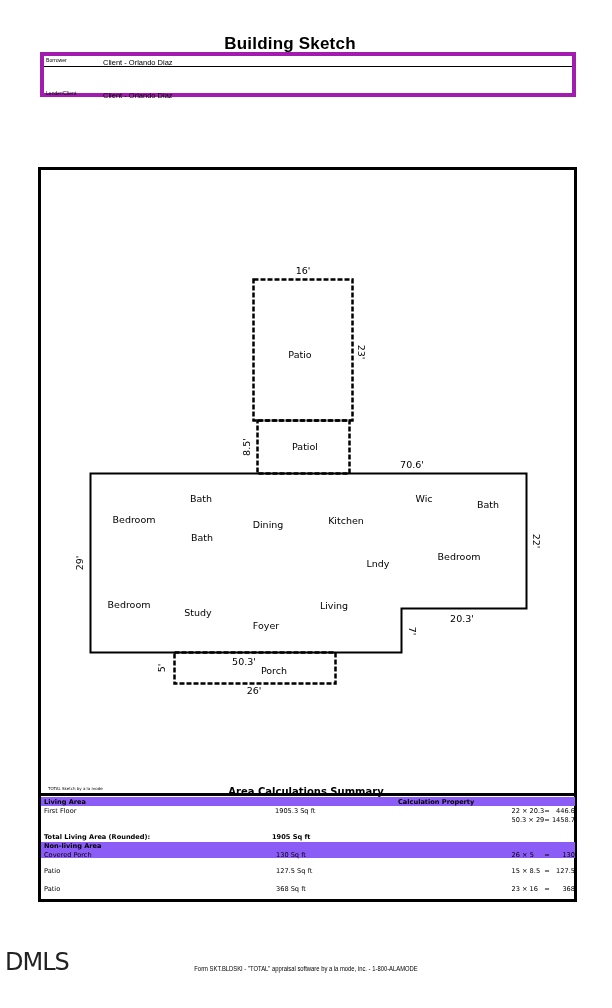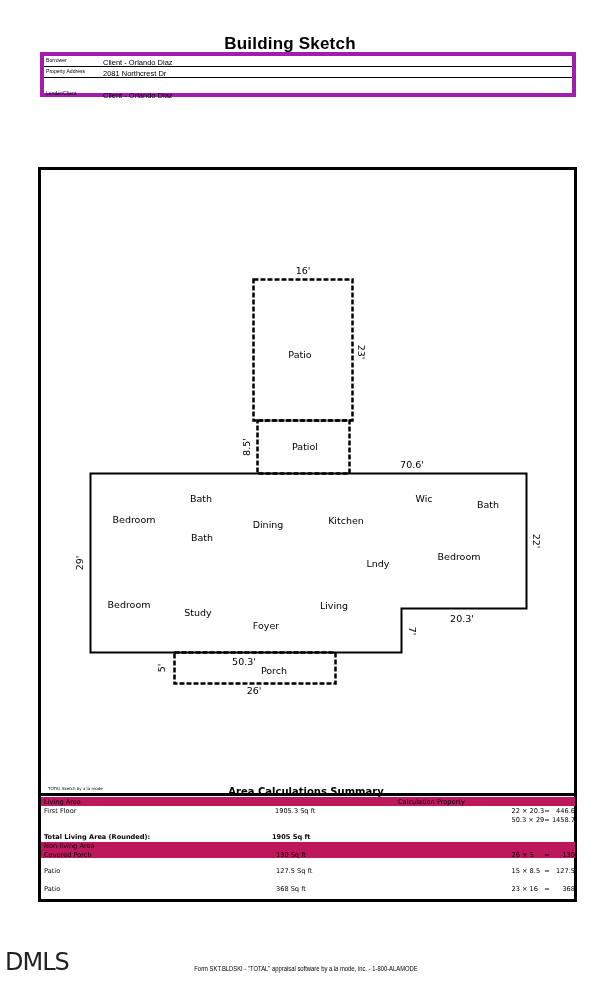--- a/index.html
+++ b/index.html
@@ -7,38 +7,34 @@
   .title { position:absolute; left:0; width:484px; top:34px; text-align:center; font-weight:bold; font-size:17px; letter-spacing:0.2px; font-family:"Liberation Sans", sans-serif;margin-left:48px; }
   .hdr { position:absolute; left:40px; top:52px; width:536px; height:45px; border:4px solid #a21caf; box-sizing:border-box; }
   .hrow { position:absolute; left:0; width:100%; height:11px; border-bottom:1px solid #000; box-sizing:border-box; font-size:7.5px; }
   .hrow:last-child { border-bottom:none; }
   .hlbl { position:absolute; top:1px; font-size:6px; transform:scaleX(0.85); transform-origin:left; white-space:nowrap; }
   .hval { position:absolute; top:2px; font-size:7.5px; white-space:nowrap; }
   .frame { position:absolute; left:38px; top:167px; width:539px; height:735px; border:3px solid #000; box-sizing:border-box; }
   svg.plan { position:absolute; left:0; top:0; }
   .lbl { font-family:"DejaVu Sans", sans-serif; font-size:9.5px; }
   .calc { position:absolute; left:41px; width:534px; font-size:6.6px; font-family:"DejaVu Sans", sans-serif; }
-  .sect { background:#be185d; font-weight:normal; }
+  .sect { background:#8b5cf6; font-weight:bold; }
   .cell { position:absolute; white-space:nowrap; }
   .footer { position:absolute; top:965px; left:0; width:612px; text-align:center; font-size:6.5px; transform:scaleX(0.9); }
   .logo { position:absolute; left:5px; top:948px; font-size:24px; font-family:"DejaVu Sans", sans-serif; font-weight:400; letter-spacing:-1px; color:#222; }
 </style>
 </head>
 <body>
 
 <div class="title">Building Sketch</div>
 
 <div class="hdr">
   <div class="hrow" style="top:0">
     <span class="hlbl" style="left:2px">Borrower</span>
     <span class="hval" style="left:59px">Client - Orlando Diaz</span>
-  </div>
-  <div class="hrow" style="top:11px">
-    <span class="hlbl" style="left:2px">Property Address</span>
-    <span class="hval" style="left:59px">2081 Northcrest Dr</span>
   </div>
   <div class="hrow" style="top:33px">
     <span class="hlbl" style="left:2px">Lender/Client</span>
     <span class="hval" style="left:59px">Client - Orlando Diaz</span>
   </div>
 </div>
 
 <div class="frame"></div>
 
 <svg class="plan" width="612" height="1008">

